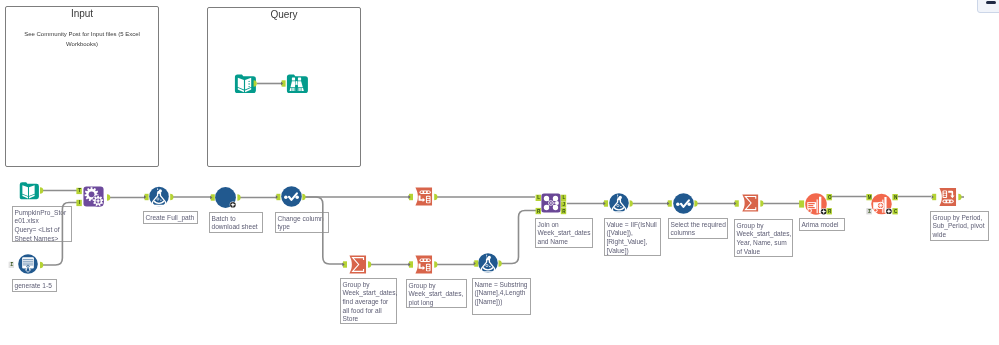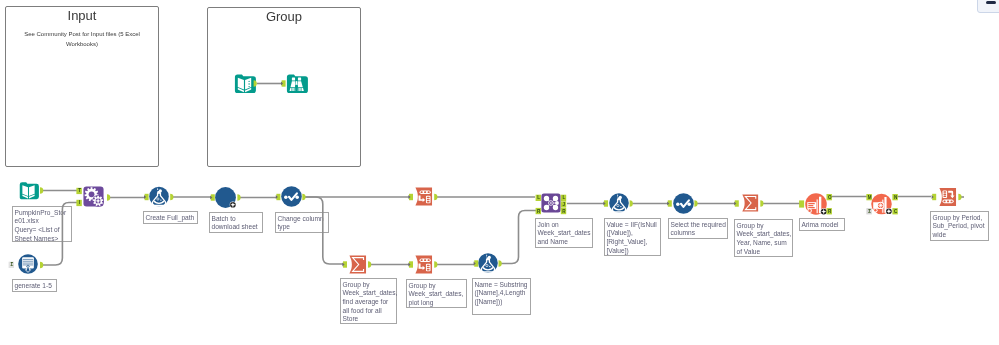--- a/index.html
+++ b/index.html
@@ -4,21 +4,21 @@
 <title>Alteryx Workflow Canvas</title>
 <style>
   html,body{margin:0;padding:0;}
   body{width:999px;height:345px;background:#ffffff;
        font-family:"Liberation Sans",sans-serif;overflow:hidden;}
   #canvas{position:relative;width:999px;height:345px;background:#ffffff;}
 
   .container{position:absolute;border:1px solid #7d7d7d;background:#ffffff;
              box-sizing:border-box;border-radius:2px;}
   .container-title{position:absolute;left:0;width:100%;text-align:center;
-                   font-size:13px;color:#3a3a3a;}
+                   font-size:10px;color:#3a3a3a;}
   .comment{position:absolute;font-size:6.0px;color:#3a3a3a;text-align:center;
            line-height:10px;}
 
   .label{position:absolute;border:1px solid #a6a6a6;background:#ffffff;
          font-size:6.6px;color:#5d5d74;padding:1.5px 1px 1px 1.5px;
          line-height:8.7px;box-sizing:border-box;white-space:pre-wrap;}
 
   .tool{position:absolute;z-index:6;}
   svg{display:block;overflow:visible;}
   .wires{position:absolute;left:0;top:0;width:999px;height:345px;pointer-events:none;z-index:5;}
@@ -33,21 +33,21 @@
 <body>
 
 <div id="canvas">
 
   <div class="container" style="left:5px;top:6px;width:154px;height:161px;">
     <div class="container-title" style="top:1px;">Input</div>
     <div class="comment" style="left:2px;top:22px;width:148px;">See Community Post for Input files (5 Excel Workbooks)</div>
   </div>
 
   <div class="container" style="left:207px;top:7px;width:154px;height:160px;">
-    <div class="container-title" style="top:1px;">Group</div>
+    <div class="container-title" style="top:1px;">Query</div>
   </div>
 
   <svg class="wires" width="999" height="345" viewBox="0 0 999 345">
     <g stroke="#8d8d8d" stroke-width="1.6" fill="none">
       <path d="M257 83.5 H285"></path>
       <path d="M42 190.5 H78"></path>
       <path d="M42 265 H55.5 Q62.4 265 62.4 258 V209 Q62.4 202.5 69 202.5 H78"></path>
       <path d="M109 197.5 H145"></path>
       <path d="M172 197 H212"></path>
       <path d="M239 197.5 H278"></path>

